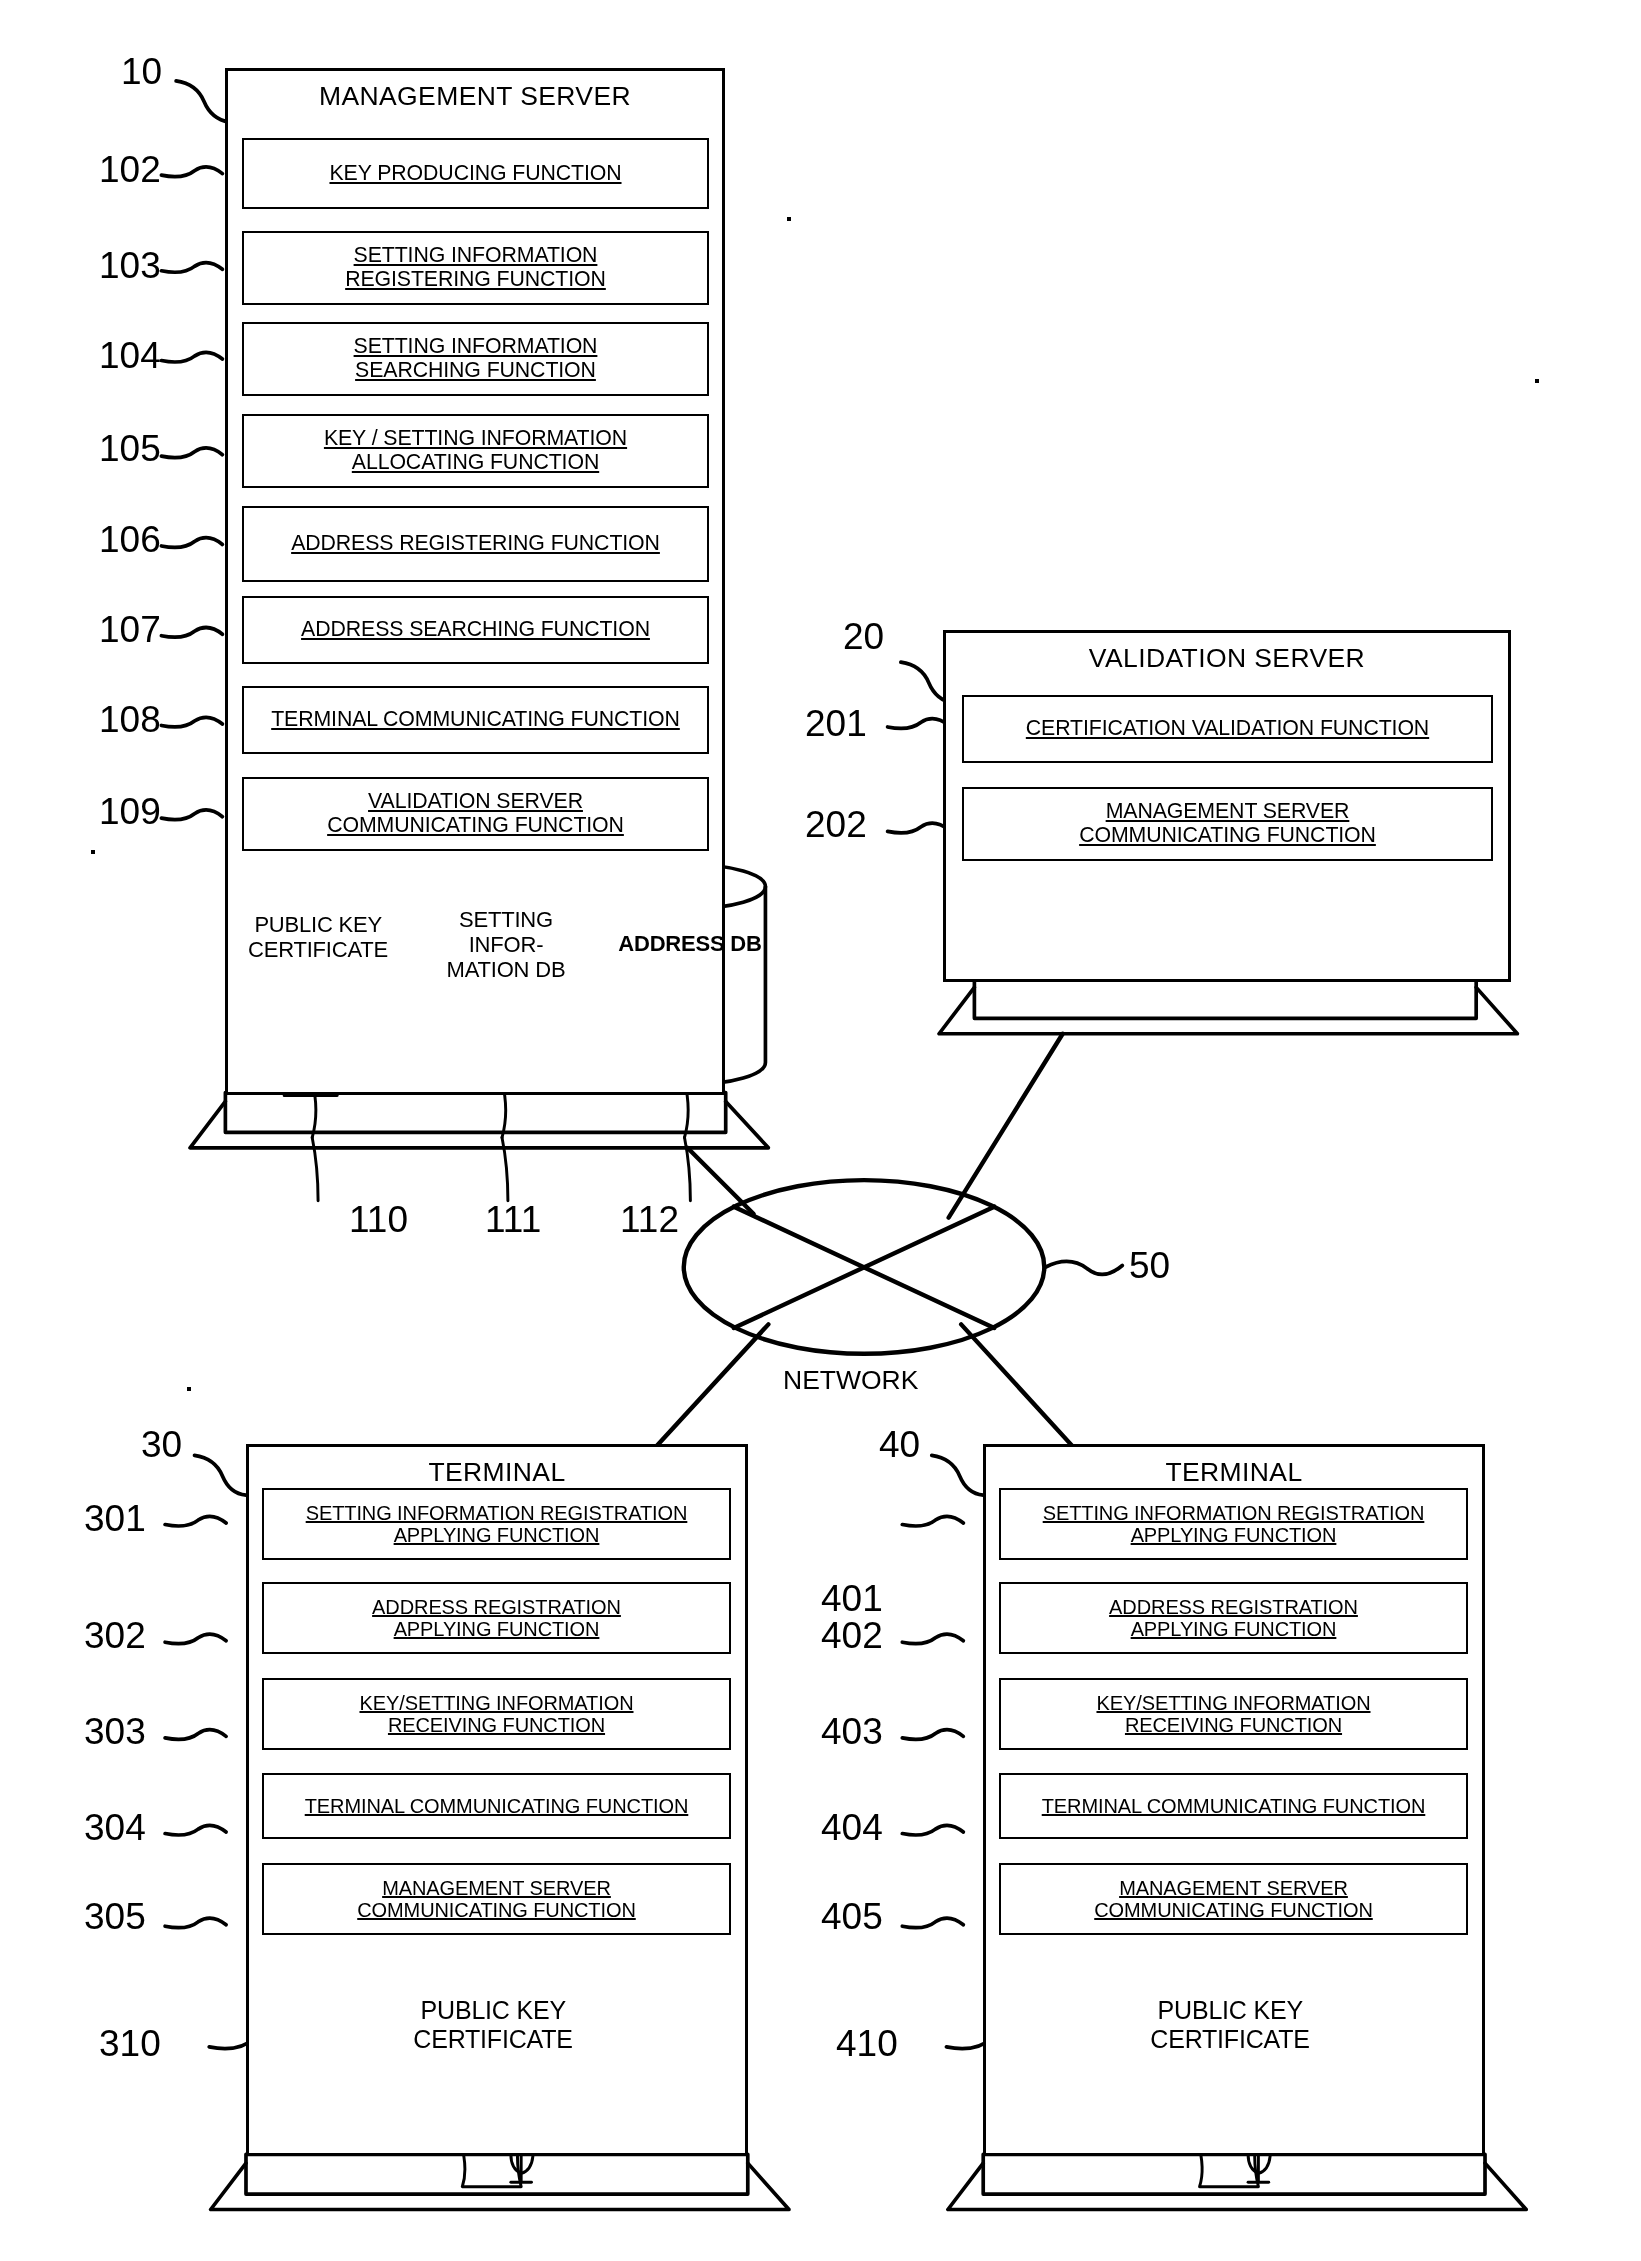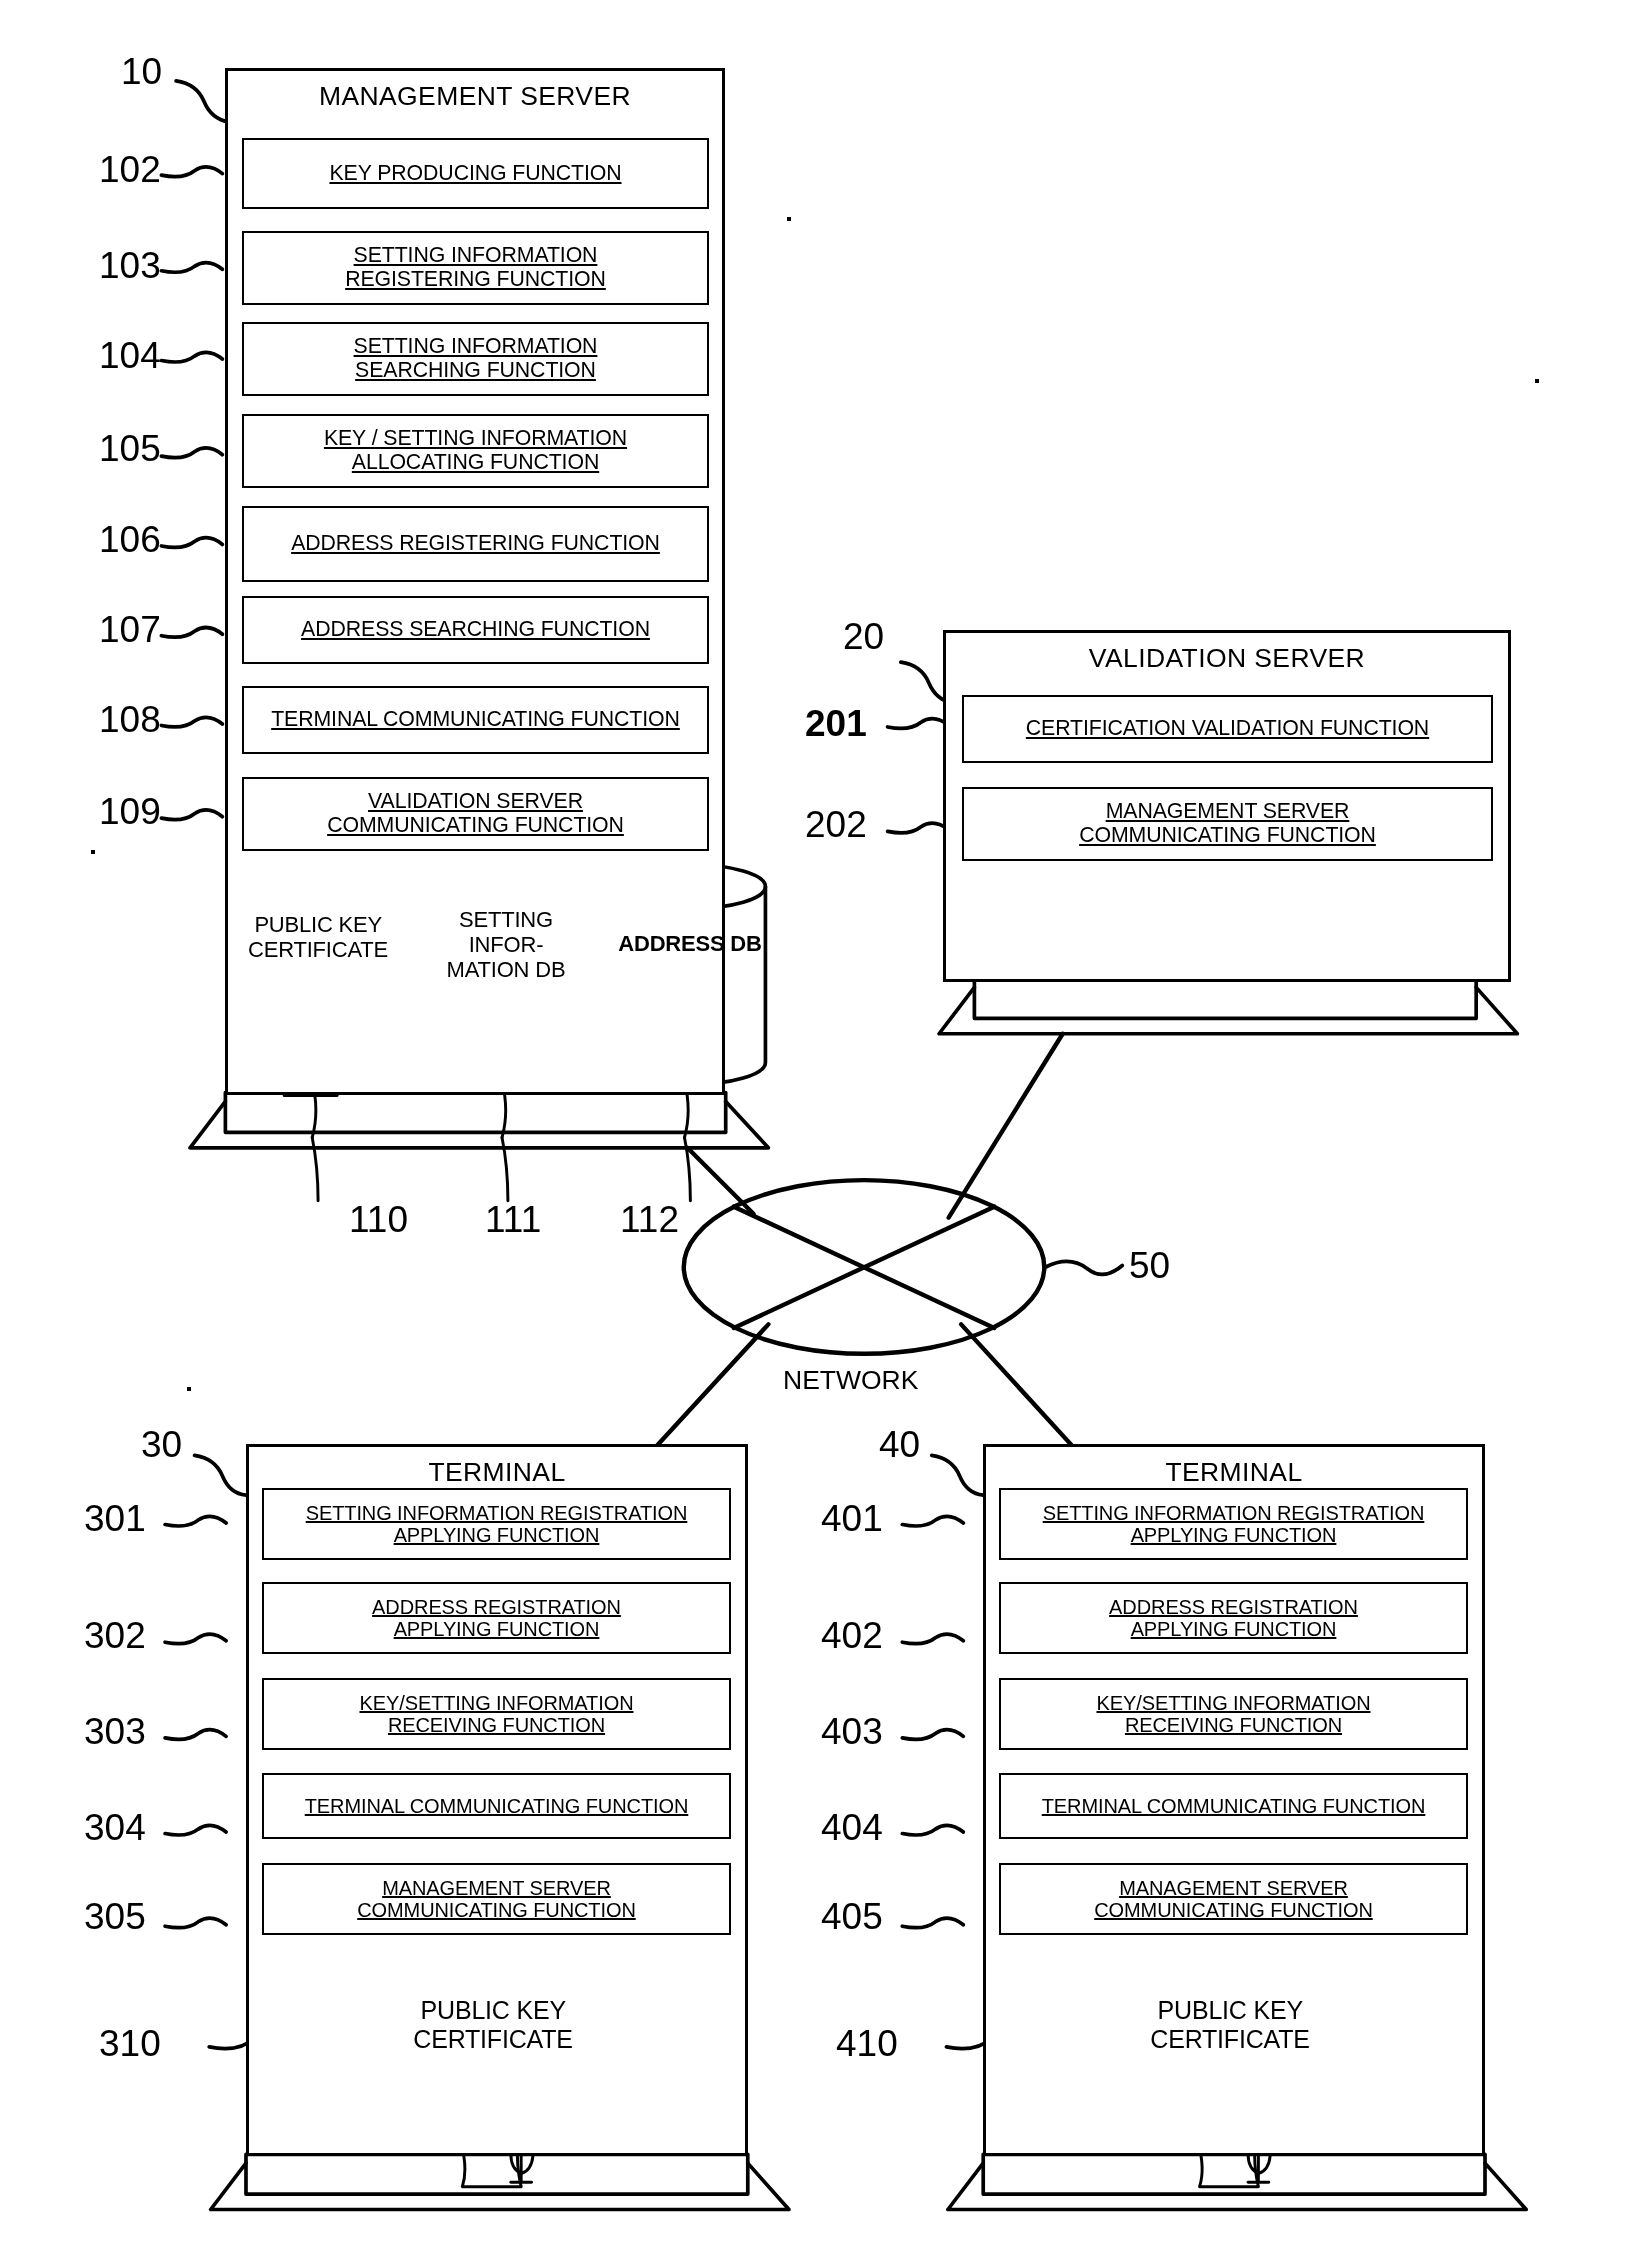--- a/index.html
+++ b/index.html
@@ -285,21 +285,21 @@
 
   <div class="chassis" style="left:918px; top:630px; width:568px; height:352px;">
     <div class="chassis-title">VALIDATION SERVER</div>
   </div>
 
   <div class="ref" style="left:818px; top:618px;">20</div>
 
   <div class="fnbox" style="left:937px; top:695px; width:531px; height:68px;">
     <span>CERTIFICATION VALIDATION FUNCTION</span>
   </div>
-  <div class="ref" style="left:780px; top:705px;font-weight:bold;">201</div>
+  <div class="ref" style="left:780px; top:705px;">201</div>
 
   <div class="fnbox two-line" style="left:937px; top:787px; width:531px; height:74px;">
     <div style="width:100%;">
       <span>MANAGEMENT SERVER</span>
       <span>COMMUNICATING FUNCTION</span>
     </div>
   </div>
   <div class="ref" style="left:780px; top:806px;">202</div>
 
   <div class="netlabel" style="left:758px; top:1365px;">NETWORK</div>
@@ -357,21 +357,21 @@
     <div class="chassis-title">TERMINAL</div>
   </div>
   <div class="ref" style="left:854px; top:1426px;">40</div>
 
   <div class="fnbox two-line small" style="left:974px; top:1488px; width:469px; height:72px;">
     <div style="width:100%;">
       <span>SETTING INFORMATION REGISTRATION</span>
       <span>APPLYING FUNCTION</span>
     </div>
   </div>
-  <div class="ref" style="left:796px; top:1500px;">401</div>
+  <div class="ref" style="left:796px; top:1580px;">401</div>
 
   <div class="fnbox two-line small" style="left:974px; top:1582px; width:469px; height:72px;">
     <div style="width:100%;">
       <span>ADDRESS REGISTRATION</span>
       <span>APPLYING FUNCTION</span>
     </div>
   </div>
   <div class="ref" style="left:796px; top:1617px;">402</div>
 
   <div class="fnbox two-line small" style="left:974px; top:1678px; width:469px; height:72px;">

